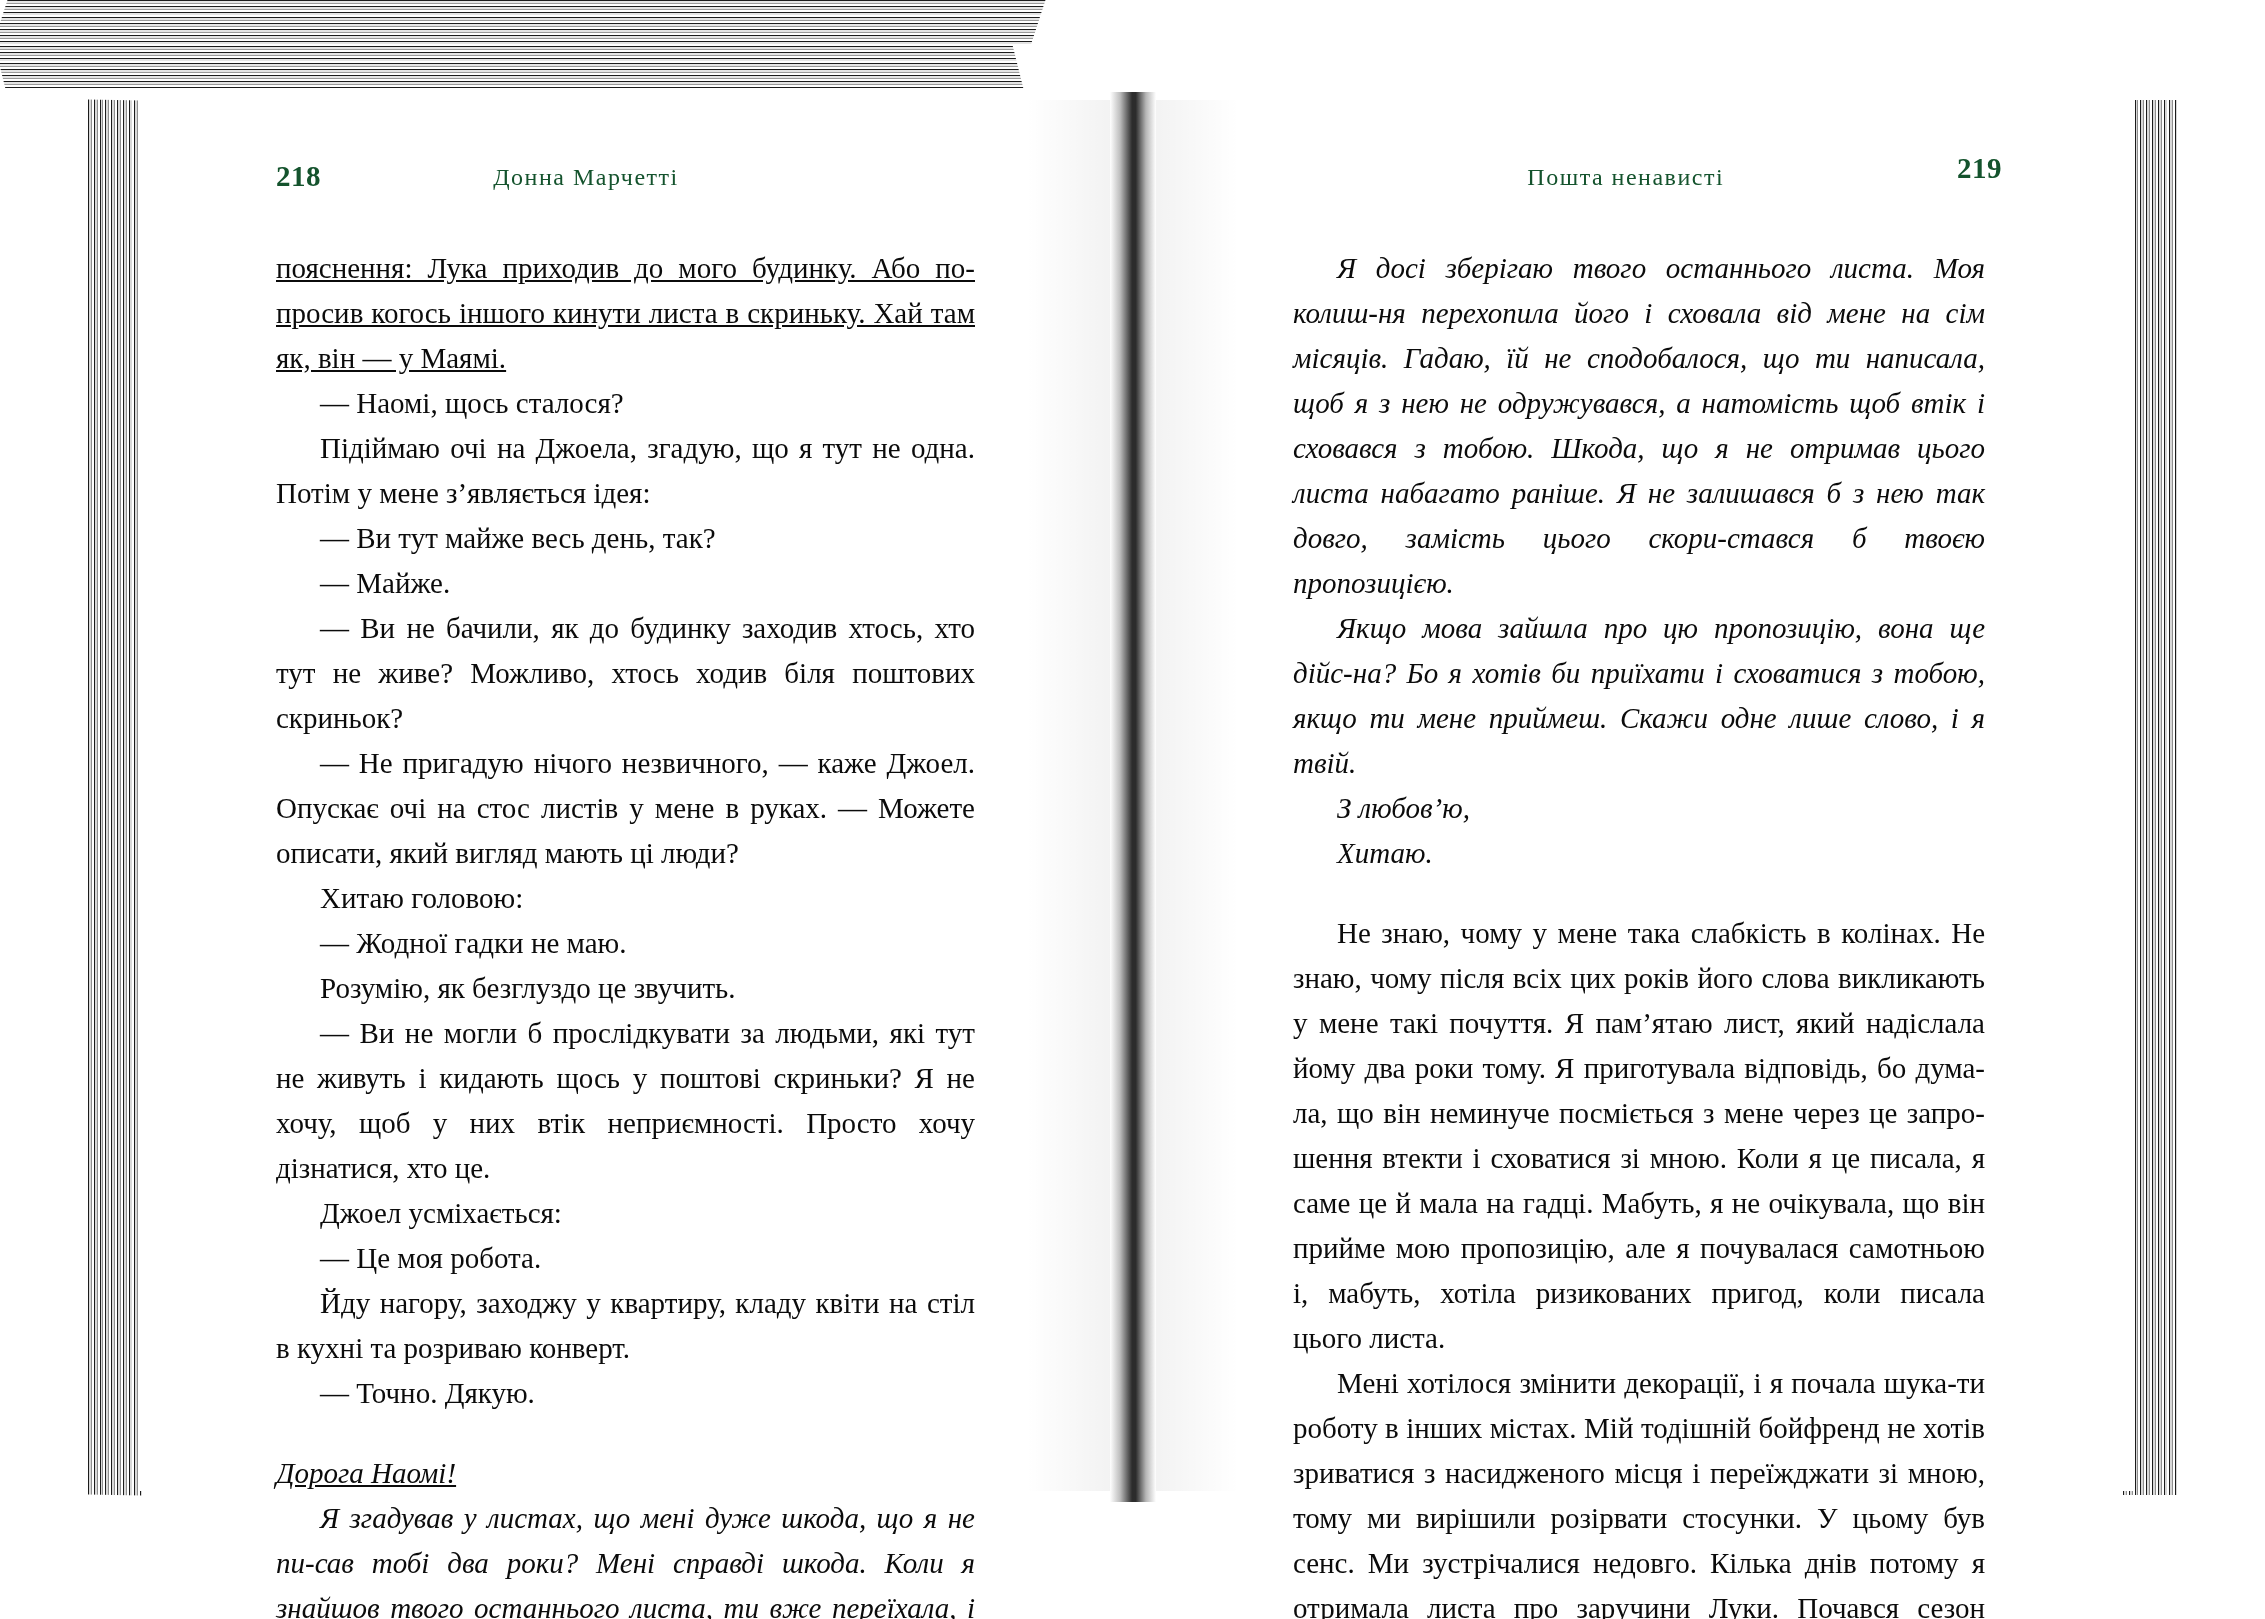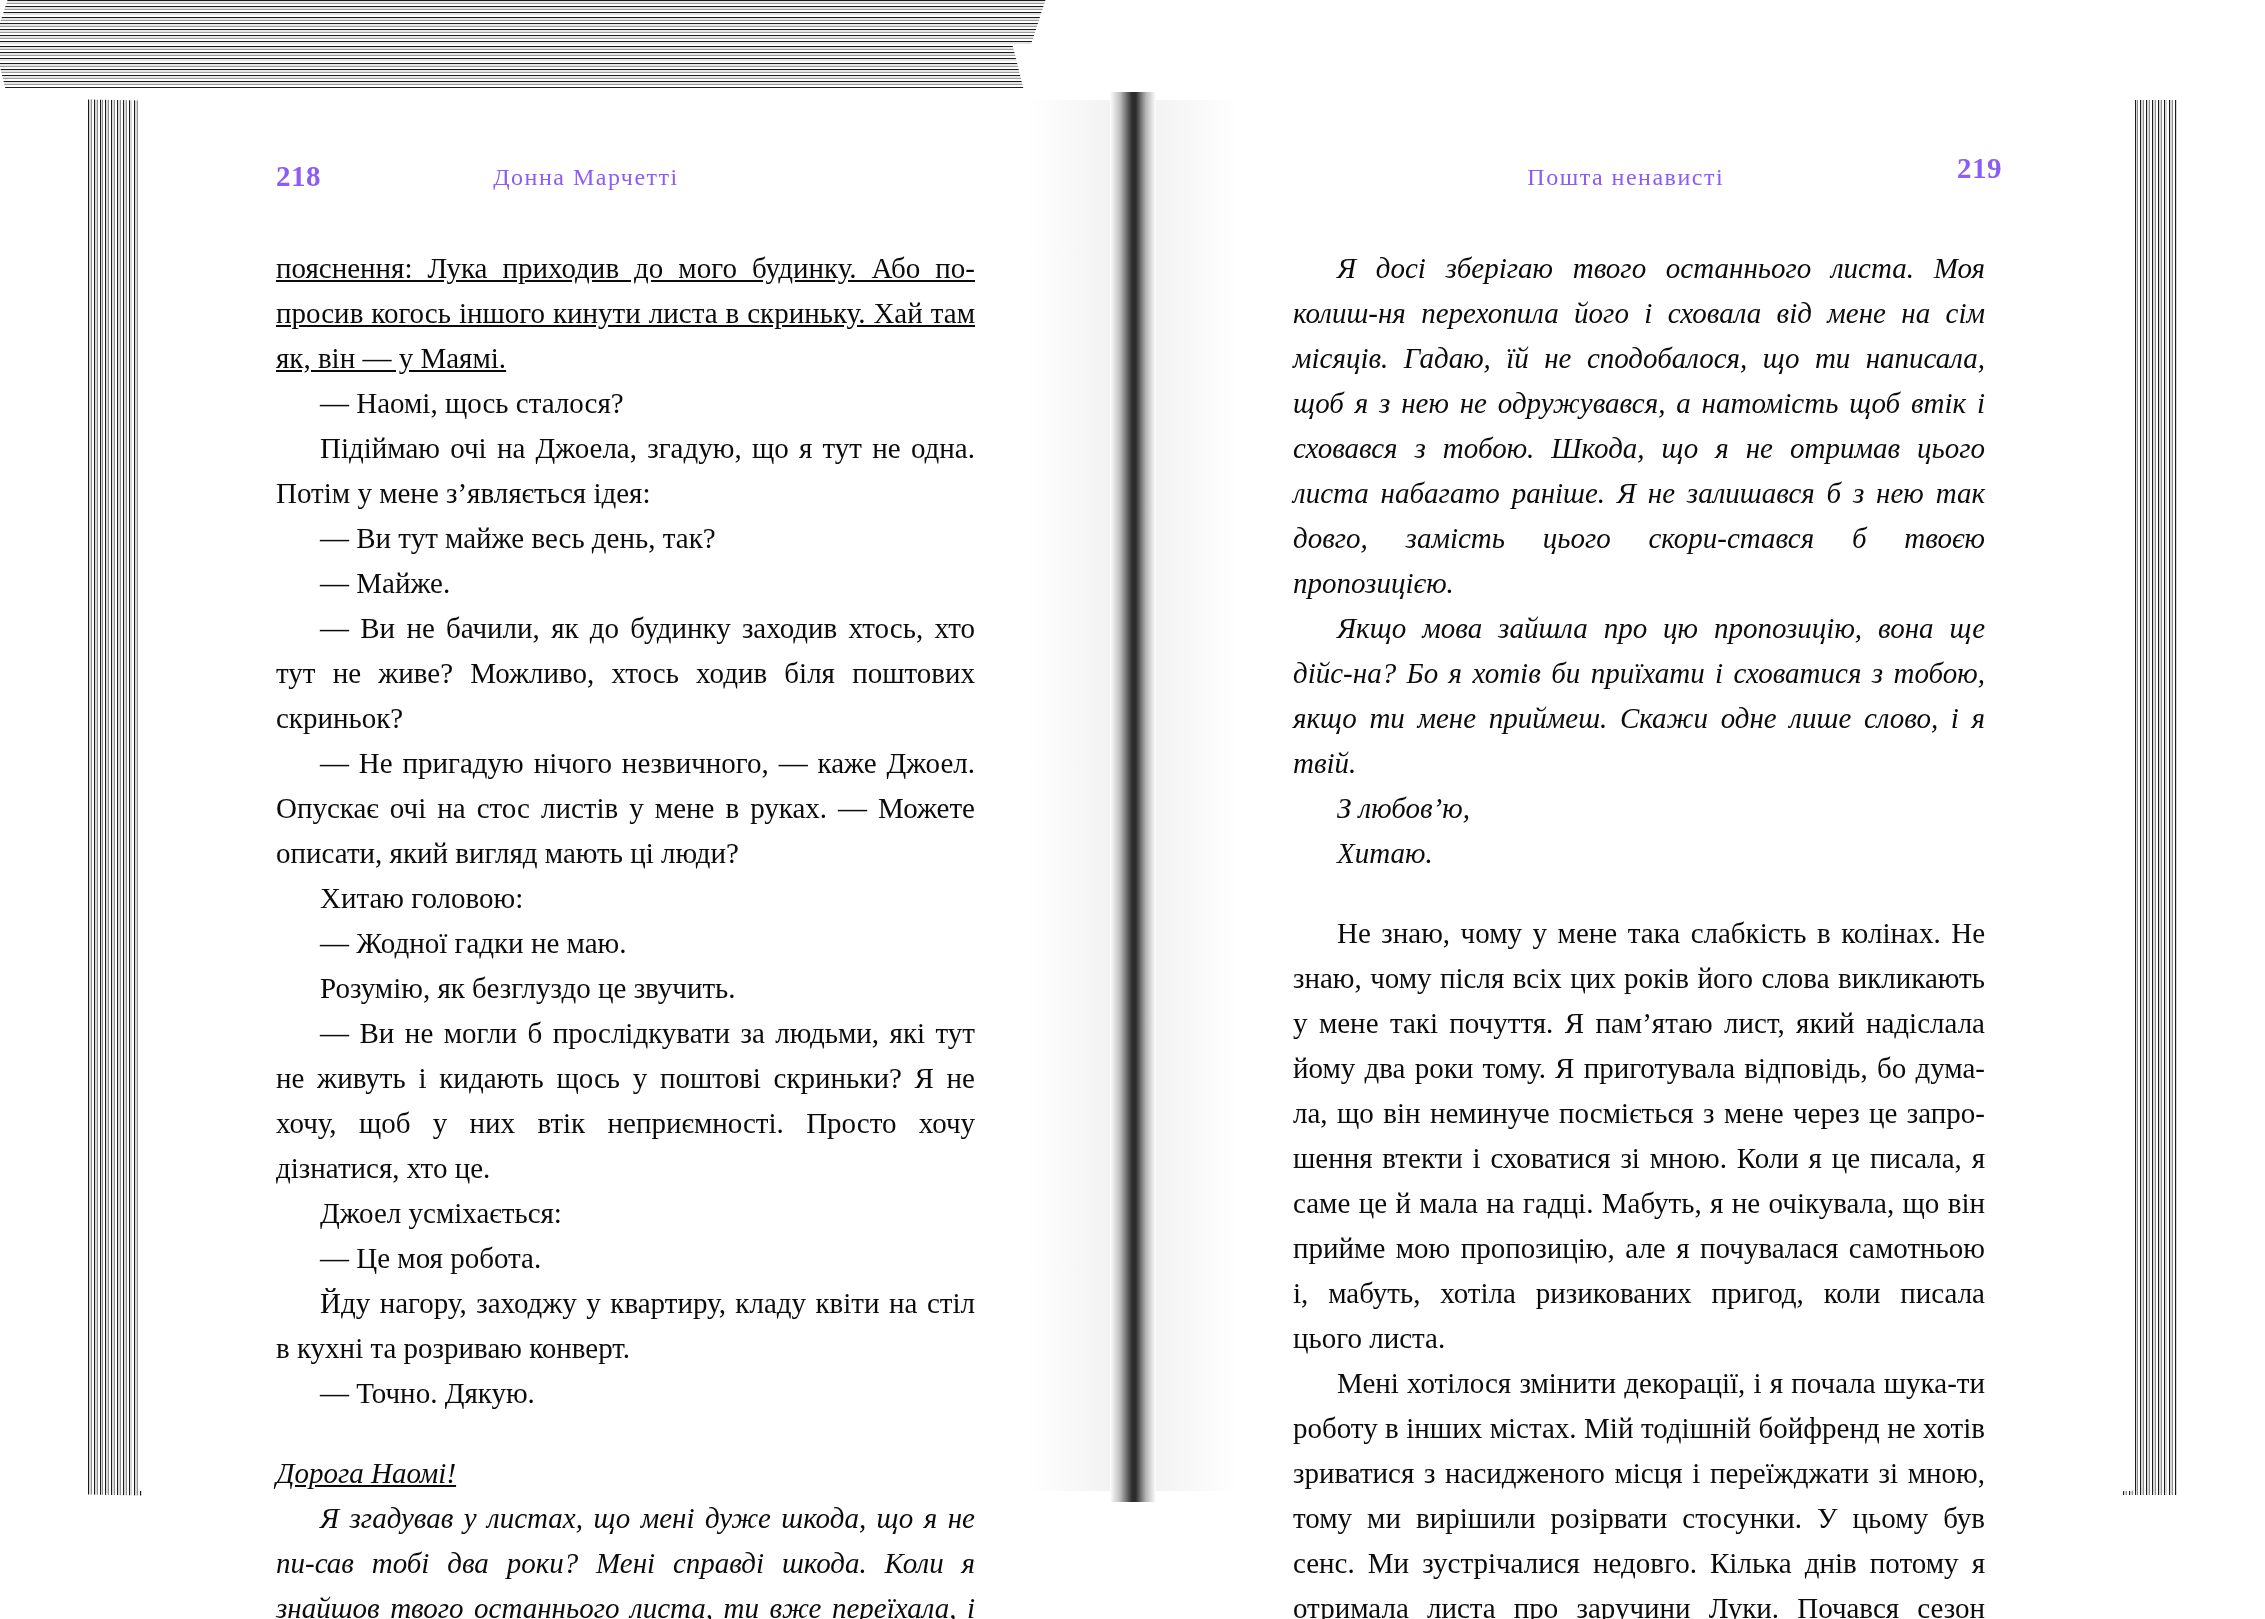--- a/index.html
+++ b/index.html
@@ -98,21 +98,21 @@
 
   
   .running {
     position: absolute;
     top: 52px;
     left: 0;
     right: 0;
     height: 38px;
     font-size: 24px;
     letter-spacing: 1.5px;
-    color: #8b5cf6;
+    color: #14532d;
   }
   .running .folio {
     position: absolute;
     font-weight: 700;
     font-size: 29px;
     letter-spacing: 0.5px;
   }
   .page-left .running .folio  { left: 136px;  top: 7.7px; }
   .page-right .running .folio { right: 131px; top: 0; }
 

